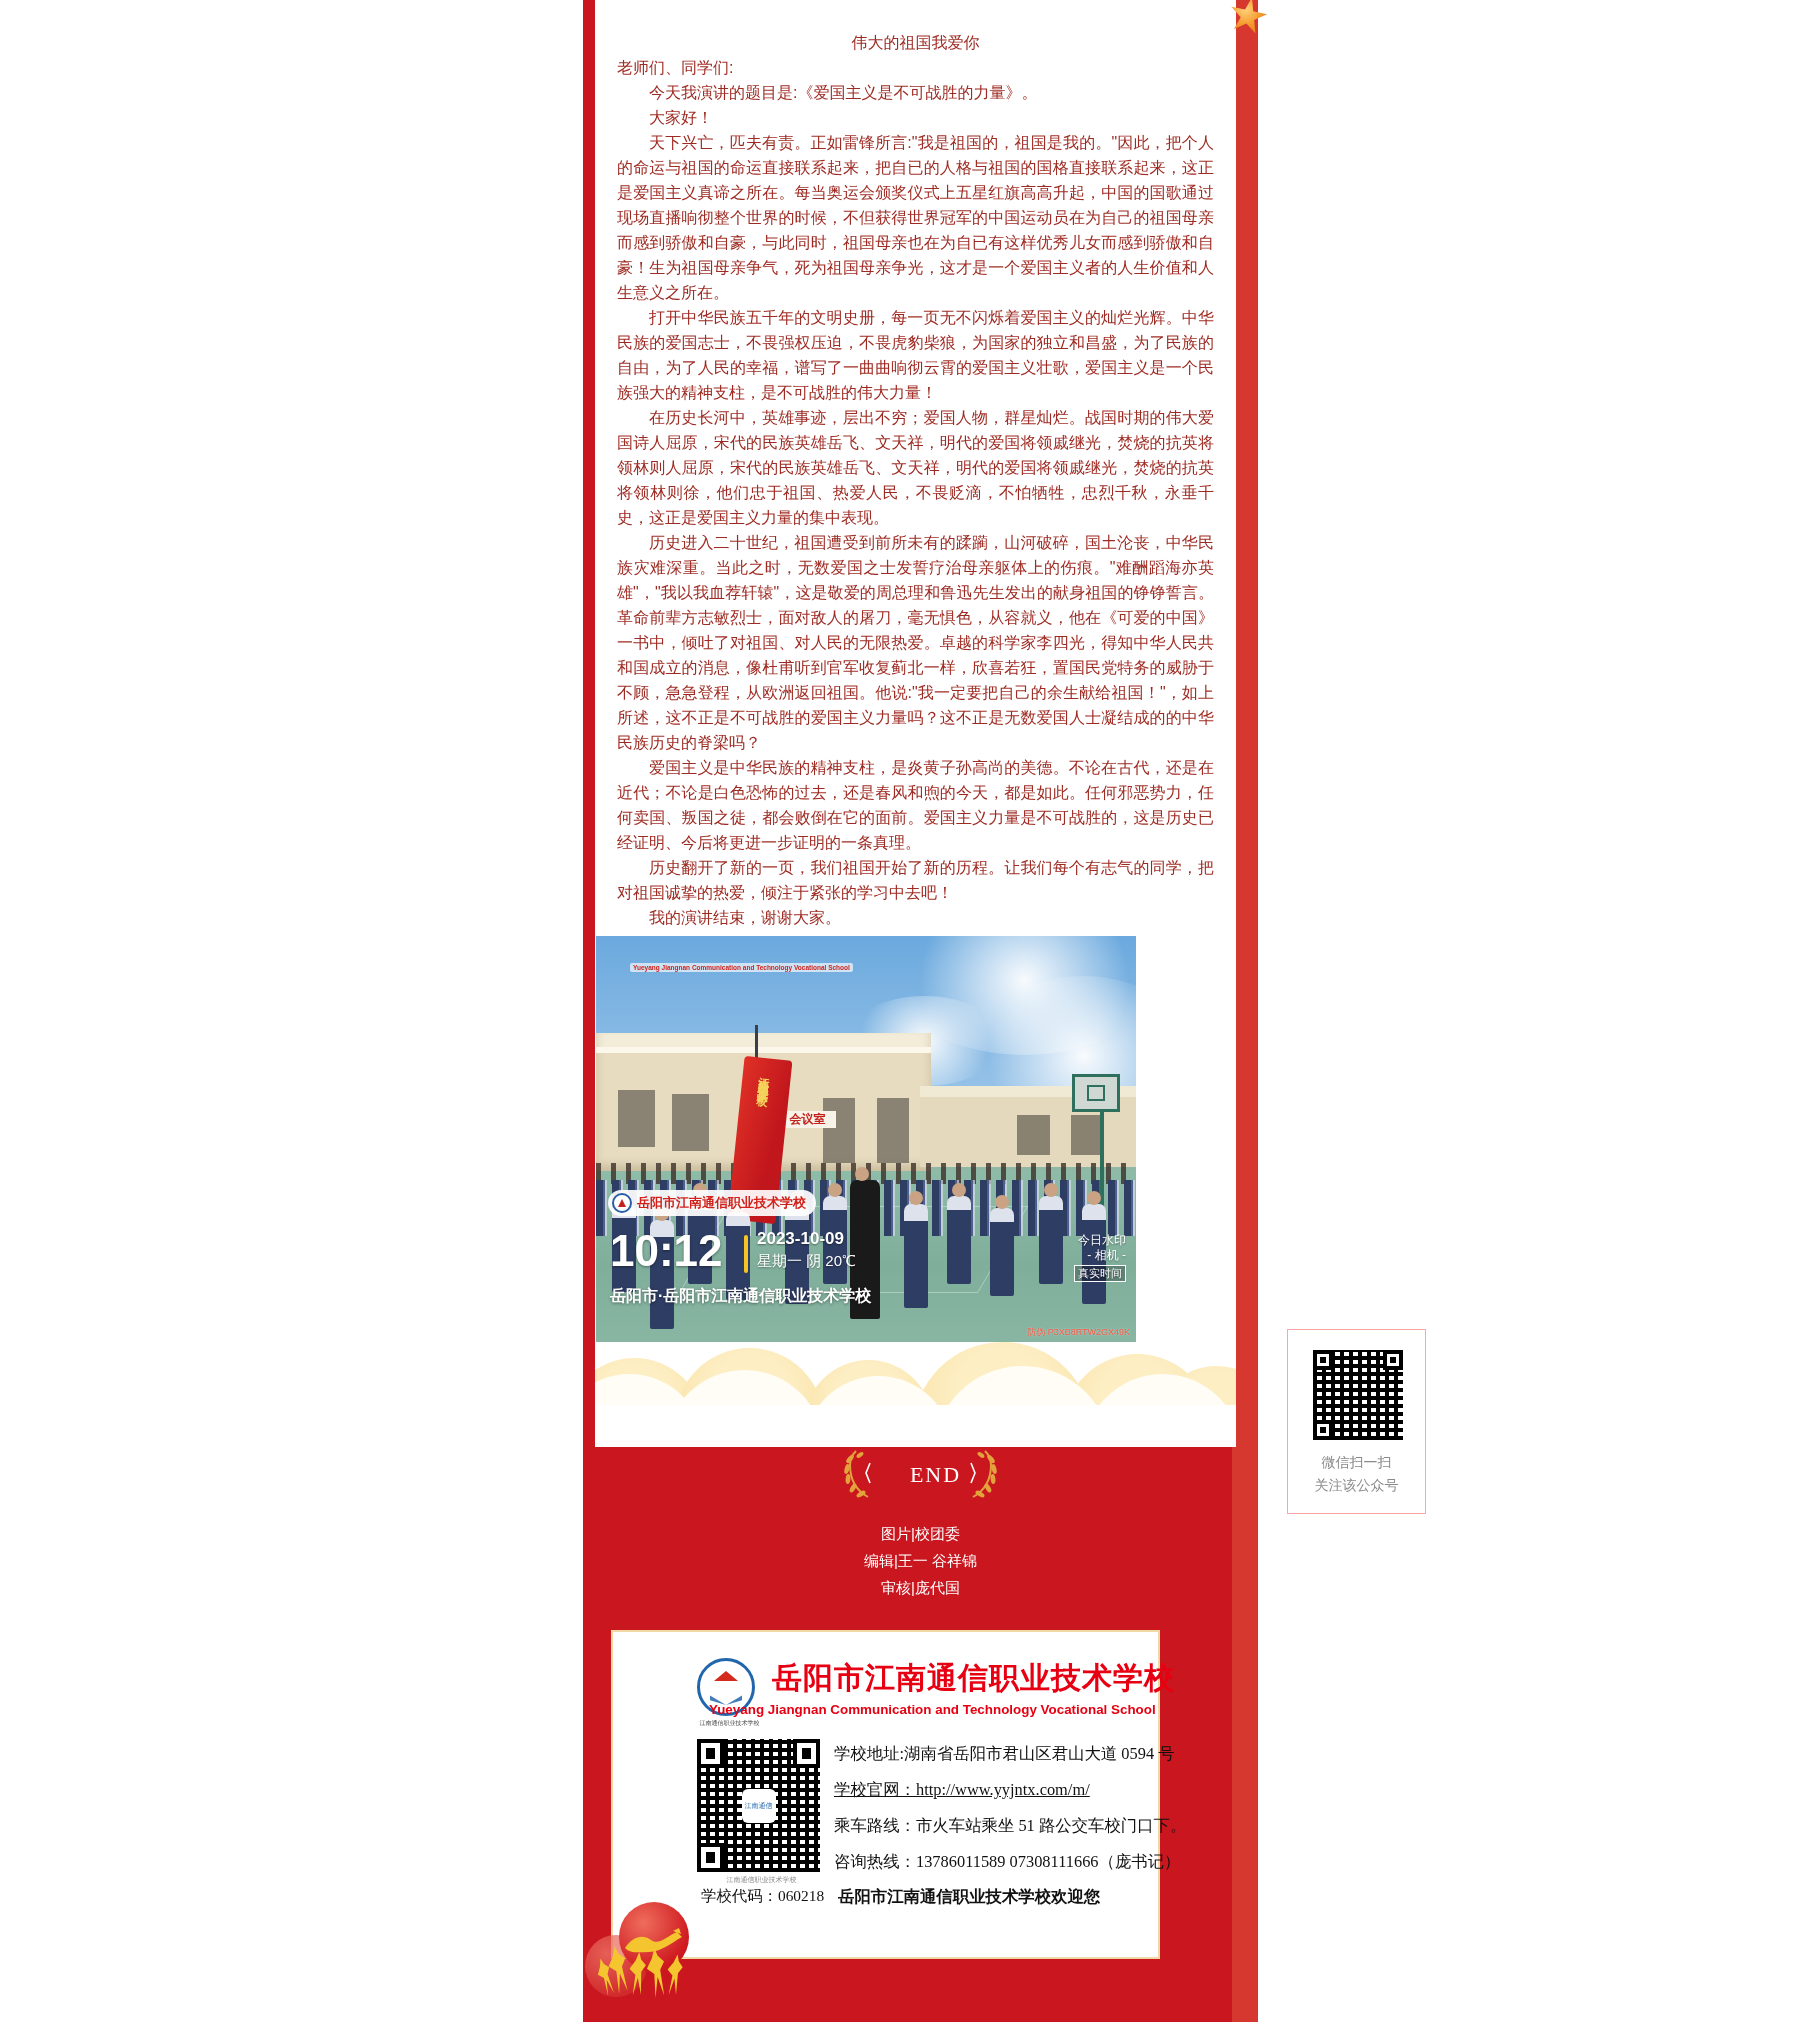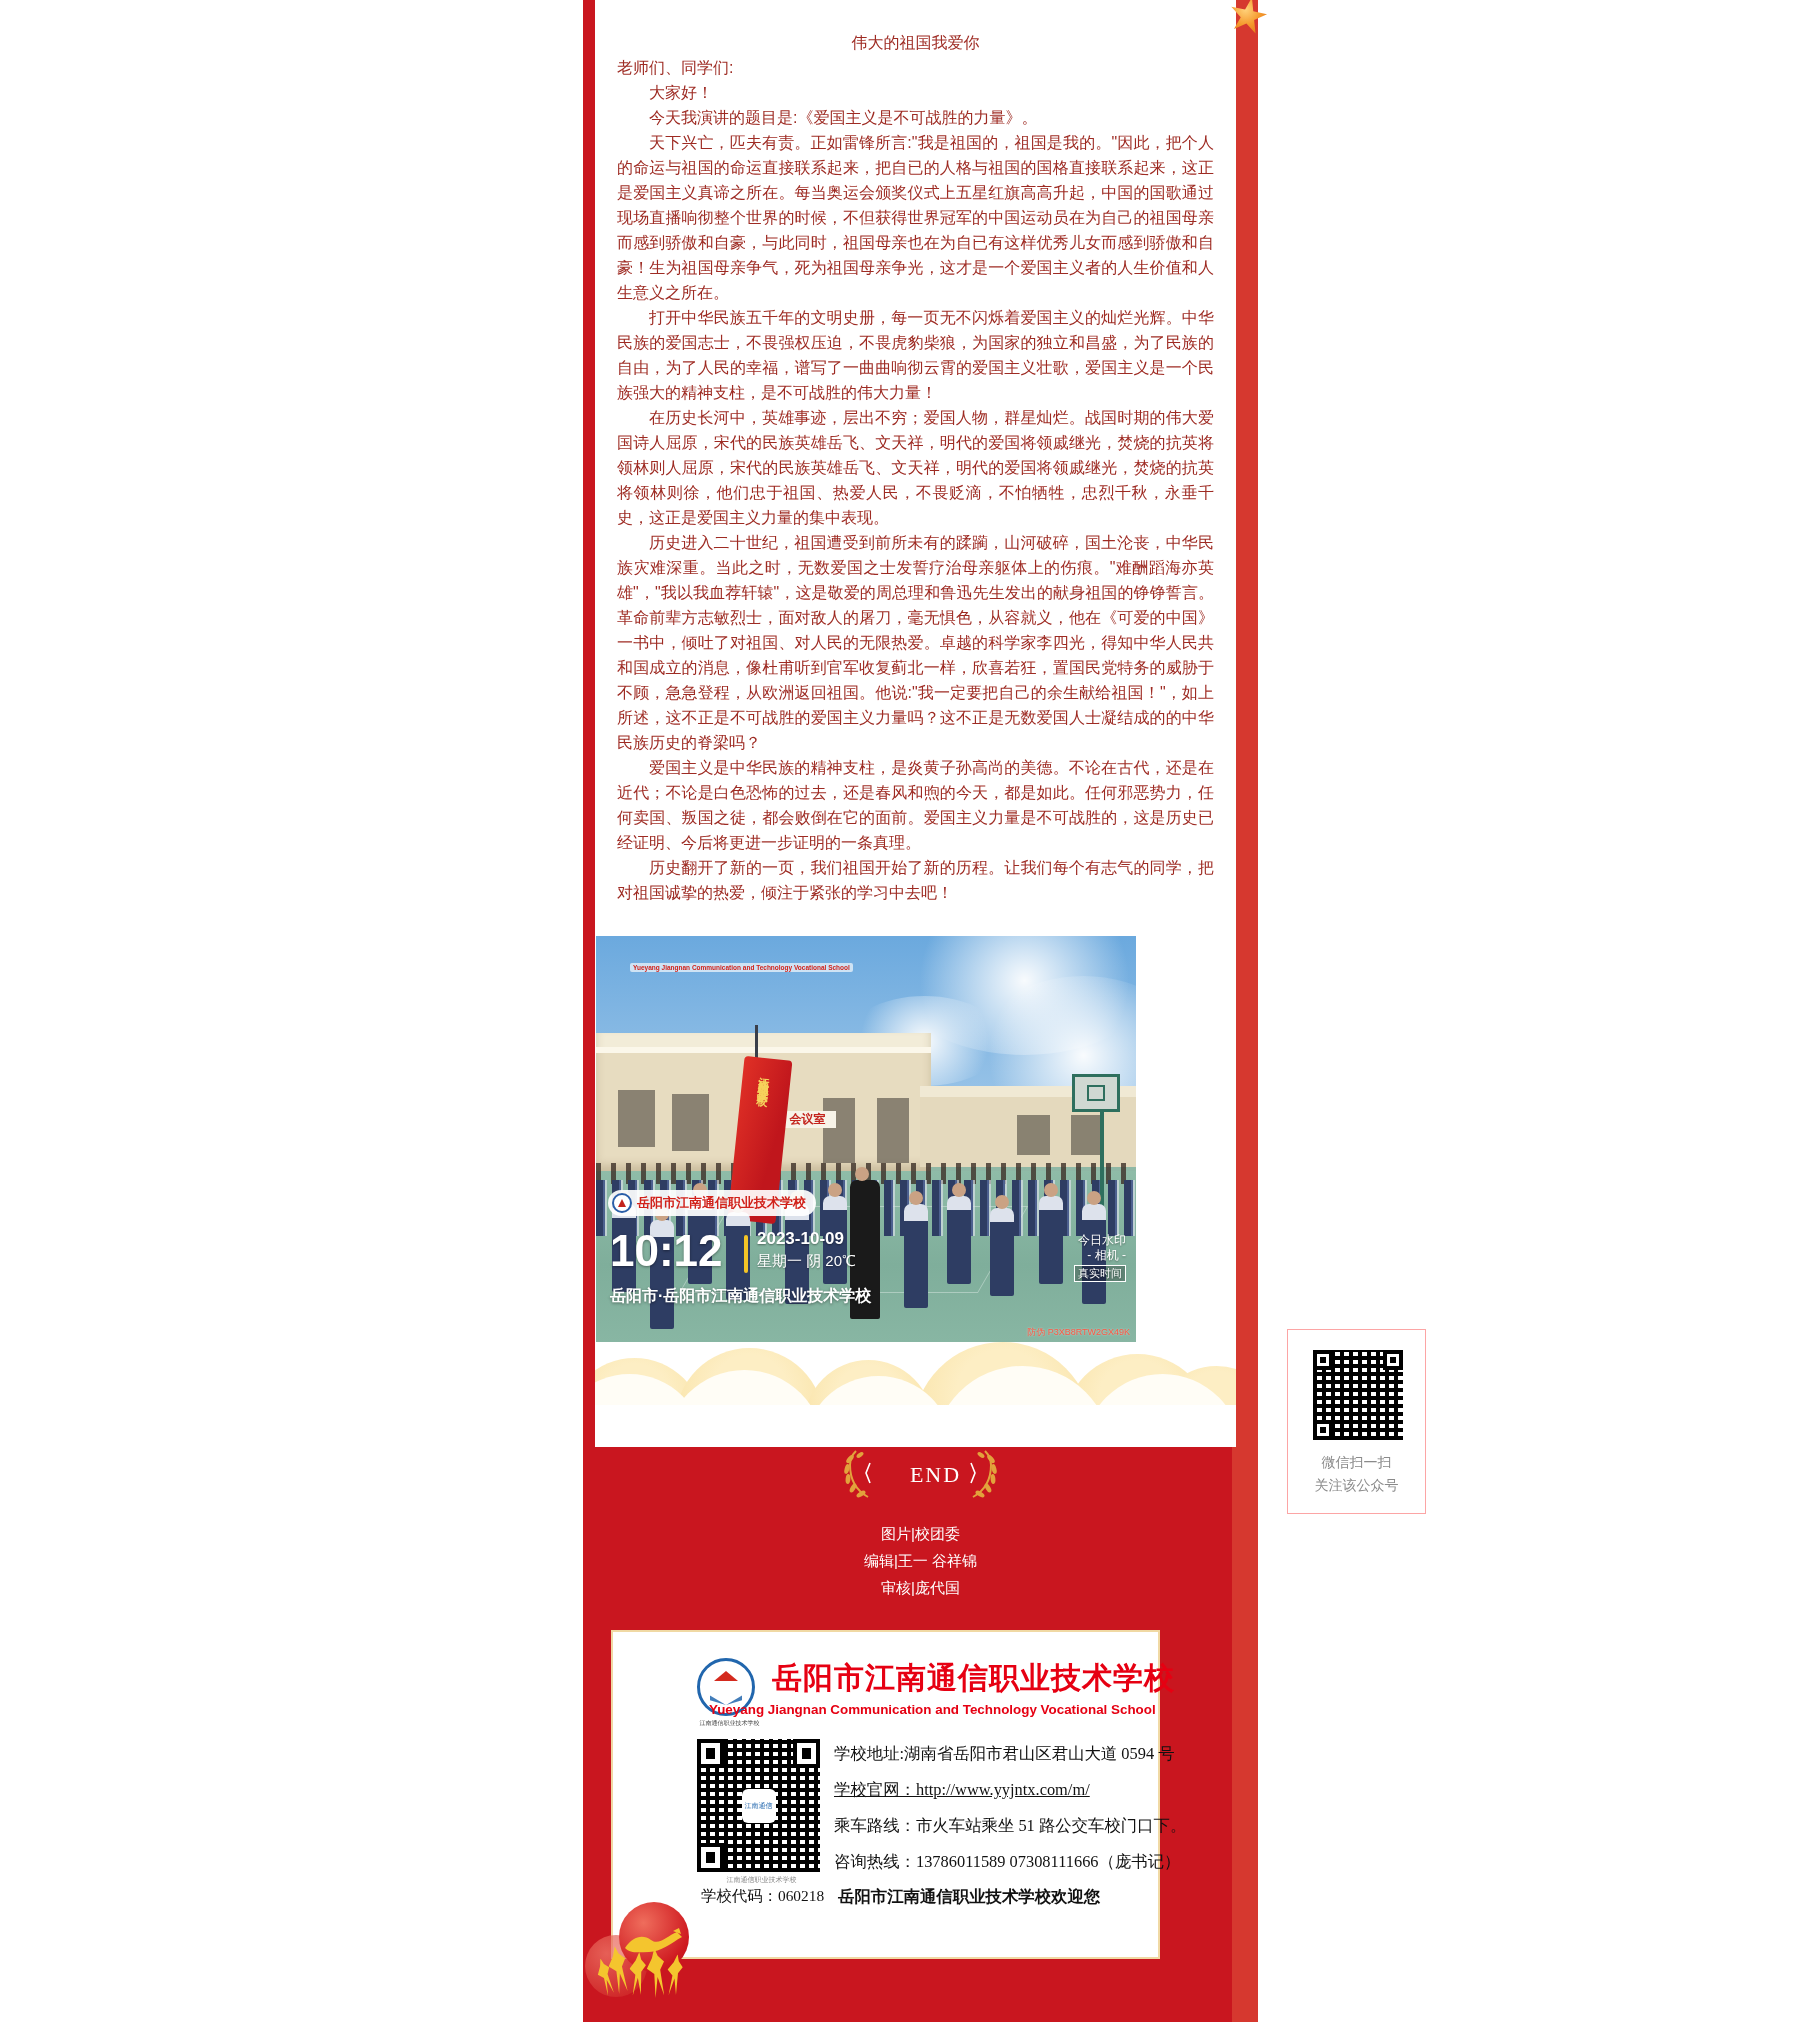--- a/index.html
+++ b/index.html
@@ -156,28 +156,29 @@
 </style>
 </head>
 <body>
 
 <div class="canvas">
 
   <div class="panel">
     <div class="article">
       <h1>伟大的祖国我爱你</h1>
       <p class="salut">老师们、同学们:</p>
+      <p>今天我演讲的题目是:《爱国主义是不可战胜的力量》。</p>
       <p>大家好！</p>
-      <p>今天我演讲的题目是:《爱国主义是不可战胜的力量》。</p>
       <p>天下兴亡，匹夫有责。正如雷锋所言:"我是祖国的，祖国是我的。"因此，把个人的命运与祖国的命运直接联系起来，把自已的人格与祖国的国格直接联系起来，这正是爱国主义真谛之所在。每当奥运会颁奖仪式上五星红旗高高升起，中国的国歌通过现场直播响彻整个世界的时候，不但获得世界冠军的中国运动员在为自己的祖国母亲而感到骄傲和自豪，与此同时，祖国母亲也在为自已有这样优秀儿女而感到骄傲和自豪！生为祖国母亲争气，死为祖国母亲争光，这才是一个爱国主义者的人生价值和人生意义之所在。</p>
       <p>打开中华民族五千年的文明史册，每一页无不闪烁着爱国主义的灿烂光辉。中华民族的爱国志士，不畏强权压迫，不畏虎豹柴狼，为国家的独立和昌盛，为了民族的自由，为了人民的幸福，谱写了一曲曲响彻云霄的爱国主义壮歌，爱国主义是一个民族强大的精神支柱，是不可战胜的伟大力量！</p>
       <p>在历史长河中，英雄事迹，层出不穷；爱国人物，群星灿烂。战国时期的伟大爱国诗人屈原，宋代的民族英雄岳飞、文天祥，明代的爱国将领戚继光，焚烧的抗英将领林则人屈原，宋代的民族英雄岳飞、文天祥，明代的爱国将领戚继光，焚烧的抗英将领林则徐，他们忠于祖国、热爱人民，不畏贬滴，不怕牺牲，忠烈千秋，永垂千史，这正是爱国主义力量的集中表现。</p>
       <p>历史进入二十世纪，祖国遭受到前所未有的蹂躏，山河破碎，国土沦丧，中华民族灾难深重。当此之时，无数爱国之士发誓疗治母亲躯体上的伤痕。"难酬蹈海亦英雄"，"我以我血荐轩辕"，这是敬爱的周总理和鲁迅先生发出的献身祖国的铮铮誓言。革命前辈方志敏烈士，面对敌人的屠刀，毫无惧色，从容就义，他在《可爱的中国》一书中，倾吐了对祖国、对人民的无限热爱。卓越的科学家李四光，得知中华人民共和国成立的消息，像杜甫听到官军收复蓟北一样，欣喜若狂，置国民党特务的威胁于不顾，急急登程，从欧洲返回祖国。他说:"我一定要把自己的余生献给祖国！"，如上所述，这不正是不可战胜的爱国主义力量吗？这不正是无数爱国人士凝结成的的中华民族历史的脊梁吗？</p>
       <p>爱国主义是中华民族的精神支柱，是炎黄子孙高尚的美德。不论在古代，还是在近代；不论是白色恐怖的过去，还是春风和煦的今天，都是如此。任何邪恶势力，任何卖国、叛国之徒，都会败倒在它的面前。爱国主义力量是不可战胜的，这是历史已经证明、今后将更进一步证明的一条真理。</p>
       <p>历史翻开了新的一页，我们祖国开始了新的历程。让我们每个有志气的同学，把对祖国诚挚的热爱，倾注于紧张的学习中去吧！</p>
+      <p>我的演讲结束，谢谢大家。</p>
     </div>
 
     <div class="photo">
       <div class="sky-cloud sc1"></div>
       <div class="sky-cloud sc2"></div>
       <div class="sky-cloud sc3"></div>
       <div class="bldg-main"></div>
       <div class="bldg-right"></div>
       <div class="win w1"></div>
       <div class="win w2"></div>

